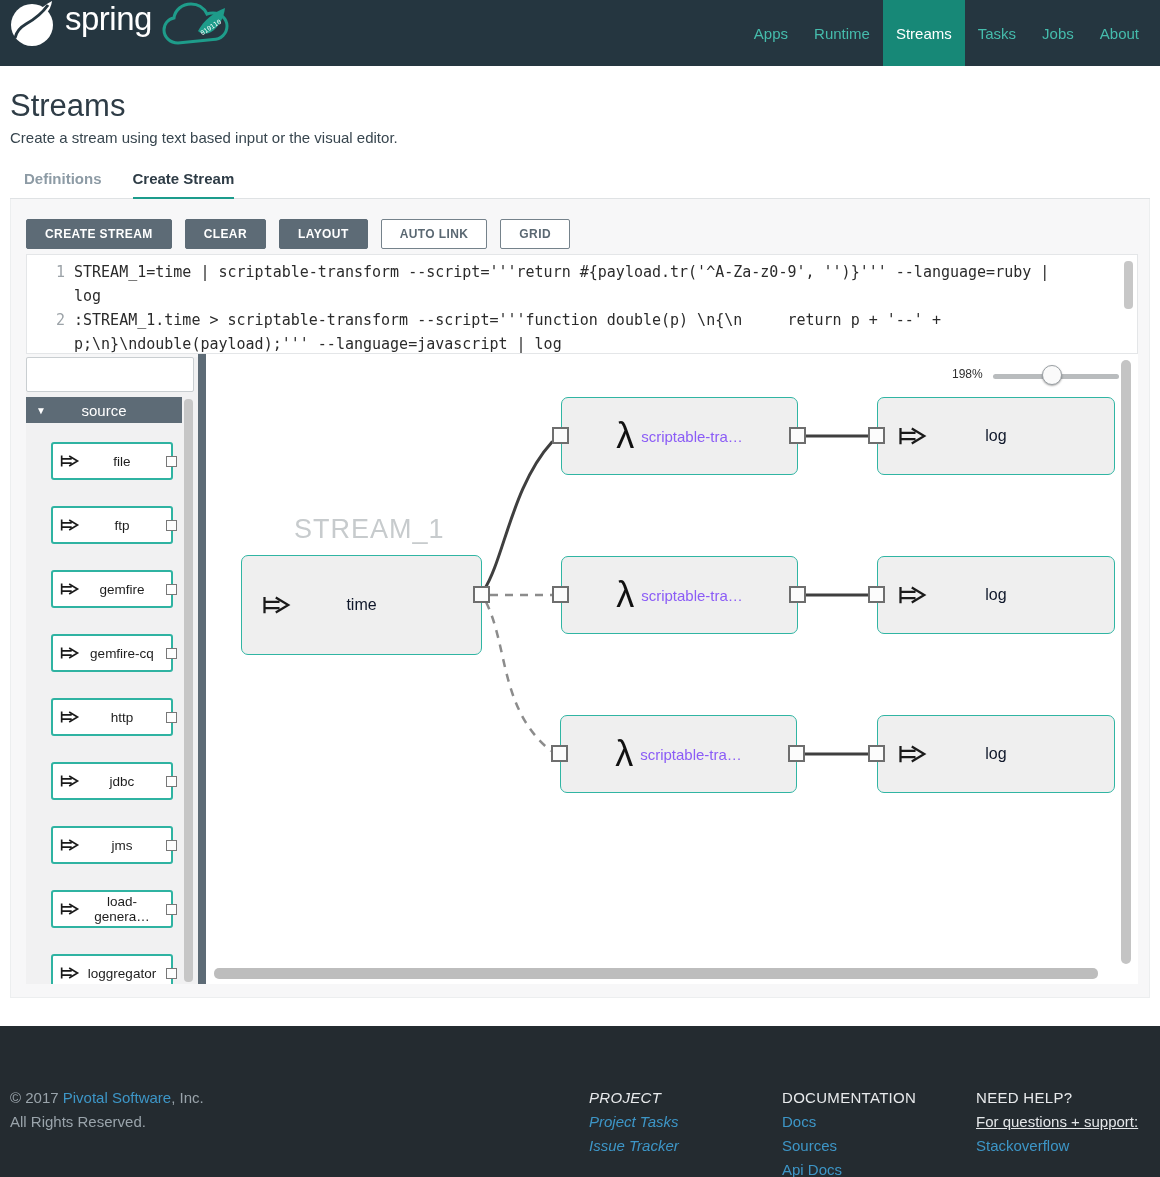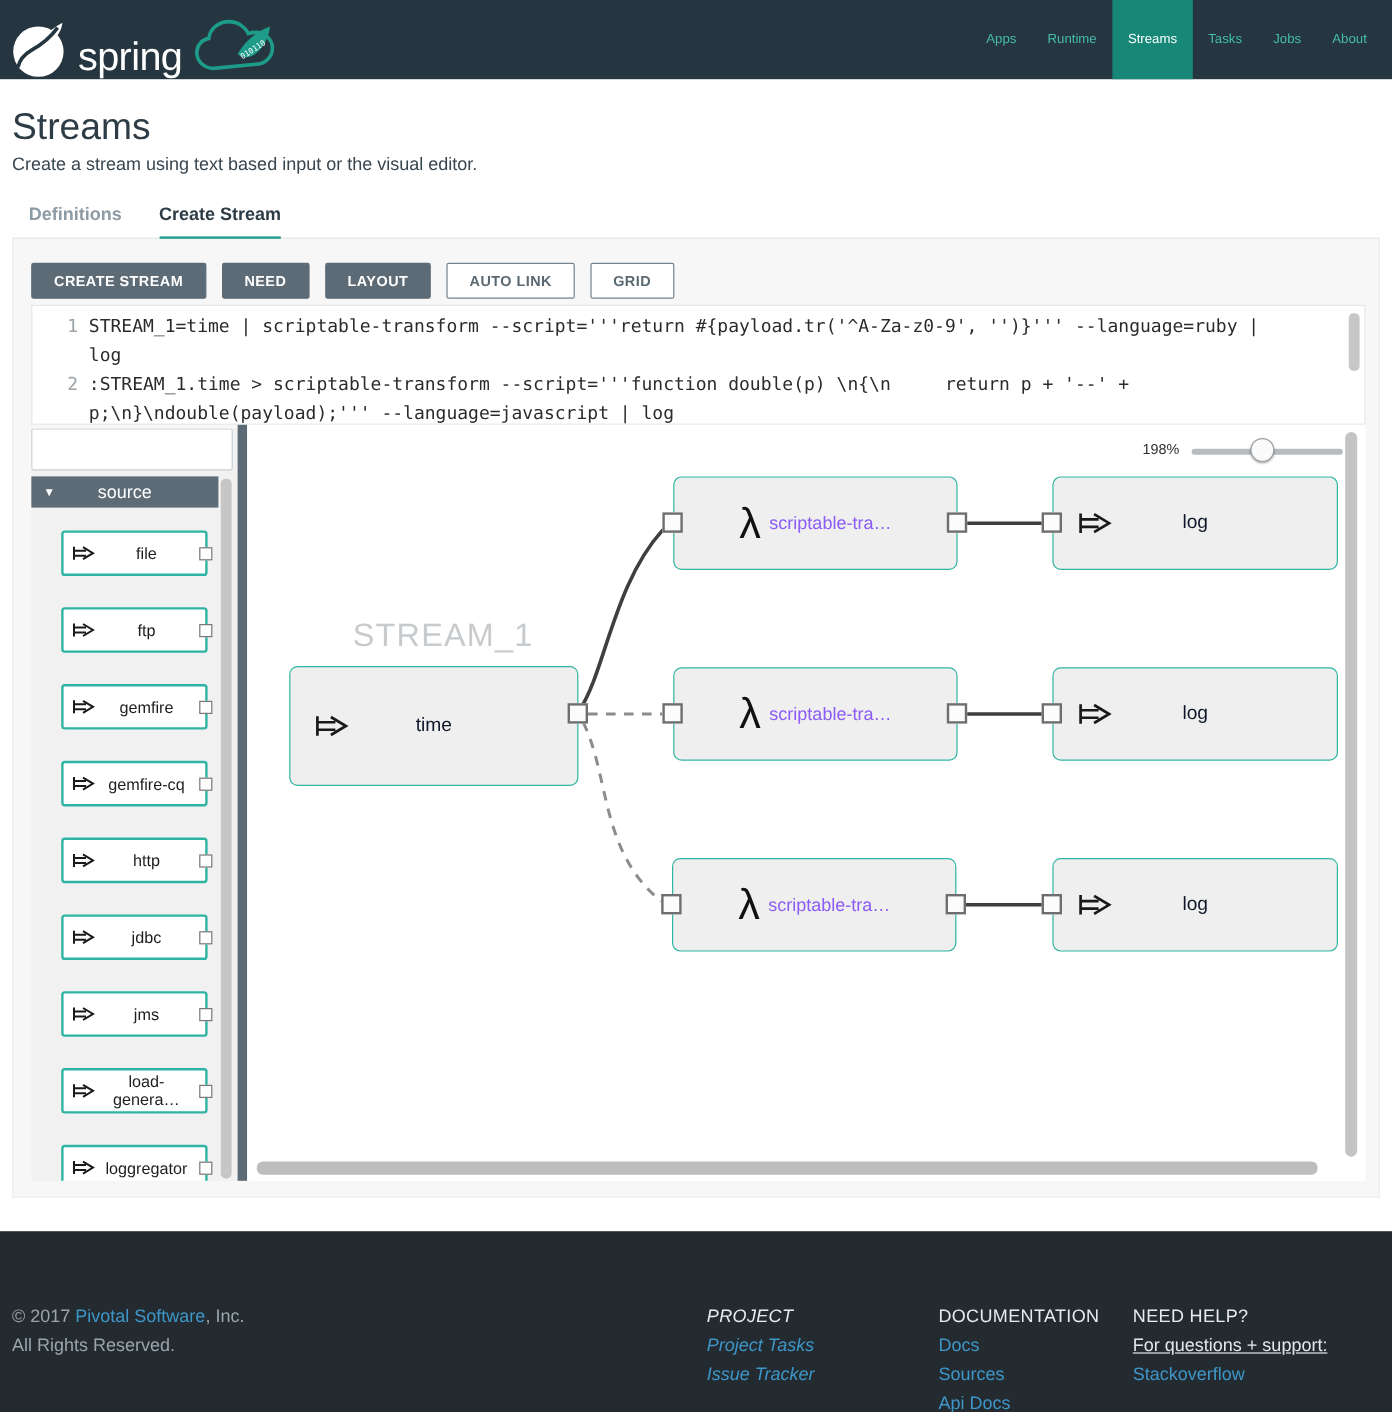--- a/index.html
+++ b/index.html
@@ -1,24 +1,24 @@
 <!DOCTYPE html>
 <html><head>
 <meta charset="utf-8">
 <style>
   * { box-sizing: border-box; margin: 0; padding: 0; }
   html,body { width: 1160px; height: 1177px; background: #fff;
     font-family: "Liberation Sans", sans-serif; overflow: hidden; }
 
   
   .topnav { height: 66px; background: #253640; display: flex; align-items: stretch; padding-left: 8px; }
-  .brand { display: flex; align-items: flex-end; gap: 9px; cursor: pointer; }
+  .brand { display: flex; align-items: flex-start; gap: 9px; cursor: pointer; }
   .brand-text { color: #fff; font-size: 33px; font-weight: 500; letter-spacing: -0.5px; }
   .nav { margin-left: auto; display: flex; align-items: stretch; padding-right: 8px; }
-  .nav-item { display: flex; align-items: center; padding: 0 13px; color: #45BCAC; font-size: 11px; cursor: pointer; text-decoration: none; }
+  .nav-item { display: flex; align-items: center; padding: 0 13px; color: #45BCAC; font-size: 15px; cursor: pointer; text-decoration: none; }
   .nav-item.active { background: #178877; color: #fff; }
 
   
   .page-head { padding: 22px 10px 0 10px; }
   .page-head h1 { font-size: 31px; font-weight: 400; color: #2E3C46; }
   .subtitle { margin-top: 5px; font-size: 15px; color: #38464F; }
 
   
   .tabs { margin: 24px 10px 0 10px; padding-left: 14px; border-bottom: 1px solid #DFE2E4; display: flex; gap: 31px; }
   .tab { padding-bottom: 10px; font-size: 15px; font-weight: bold; color: #8D9BA5; cursor: pointer; border-bottom: 3px solid transparent; margin-bottom: -2px; }
@@ -65,21 +65,21 @@
   .node .t-label { font-size: 15px; color: #8b5cf6; }
   .lambda { font-size: 36px; color: #111; margin-right: 7px; line-height: 1; }
   .port { position: absolute; width: 17px; height: 17px; background: #FCFCFC; border: 2px solid #6E6E6E; cursor: crosshair; }
   .h-scroll { position: absolute; left: 8px; top: 614px; width: 884px; height: 11px; background: #BDBDBD; border-radius: 5px; }
   .v-scroll { position: absolute; left: 915px; top: 6px; width: 10px; height: 604px; background: #C4C4C4; border-radius: 5px; }
 
   
   .footer { position: relative; margin-top: 28px; height: 159px; background: #242B30; font-size: 15px; }
   .f-copy { position: absolute; left: 10px; top: 60px; color: #9AA4AB; line-height: 24px; }
   .f-col { position: absolute; top: 60px; line-height: 24px; }
-  .f-col-1 { left: 589px; font-style: italic; } .f-col-2 { left: 782px; } .f-col-3 { left: 944px; }
+  .f-col-1 { left: 589px; font-style: italic; } .f-col-2 { left: 782px; } .f-col-3 { left: 976px; }
   .f-head { color: #E8EAEC; letter-spacing: 0.3px; }
   .f-link { display: block; color: #3D96C7; text-decoration: none; cursor: pointer; }
   a.inline-link { color: #3D96C7; text-decoration: none; cursor: pointer; }
   .f-text { color: #E4E7E9; text-decoration: underline; }
 </style>
 </head>
 <body>
 
 <header class="topnav">
   <div class="brand">
@@ -112,21 +112,21 @@
 
 <div class="tabs">
   <div class="tab">Definitions</div>
   <div class="tab active">Create Stream</div>
 </div>
 
 <div class="panel">
 
   <div class="toolbar">
     <button class="btn solid">CREATE STREAM</button>
-    <button class="btn solid">NEED</button>
+    <button class="btn solid">CLEAR</button>
     <button class="btn solid">LAYOUT</button>
     <button class="btn outline">AUTO LINK</button>
     <button class="btn outline">GRID</button>
   </div>
 
   <div class="editor">
     <div class="ed-line">
       <div class="gutter">1</div>
       <div class="code">STREAM_1=time | scriptable-transform --script='''return #{payload.tr('^A-Za-z0-9', '')}''' --language=ruby | log</div>
     </div>

